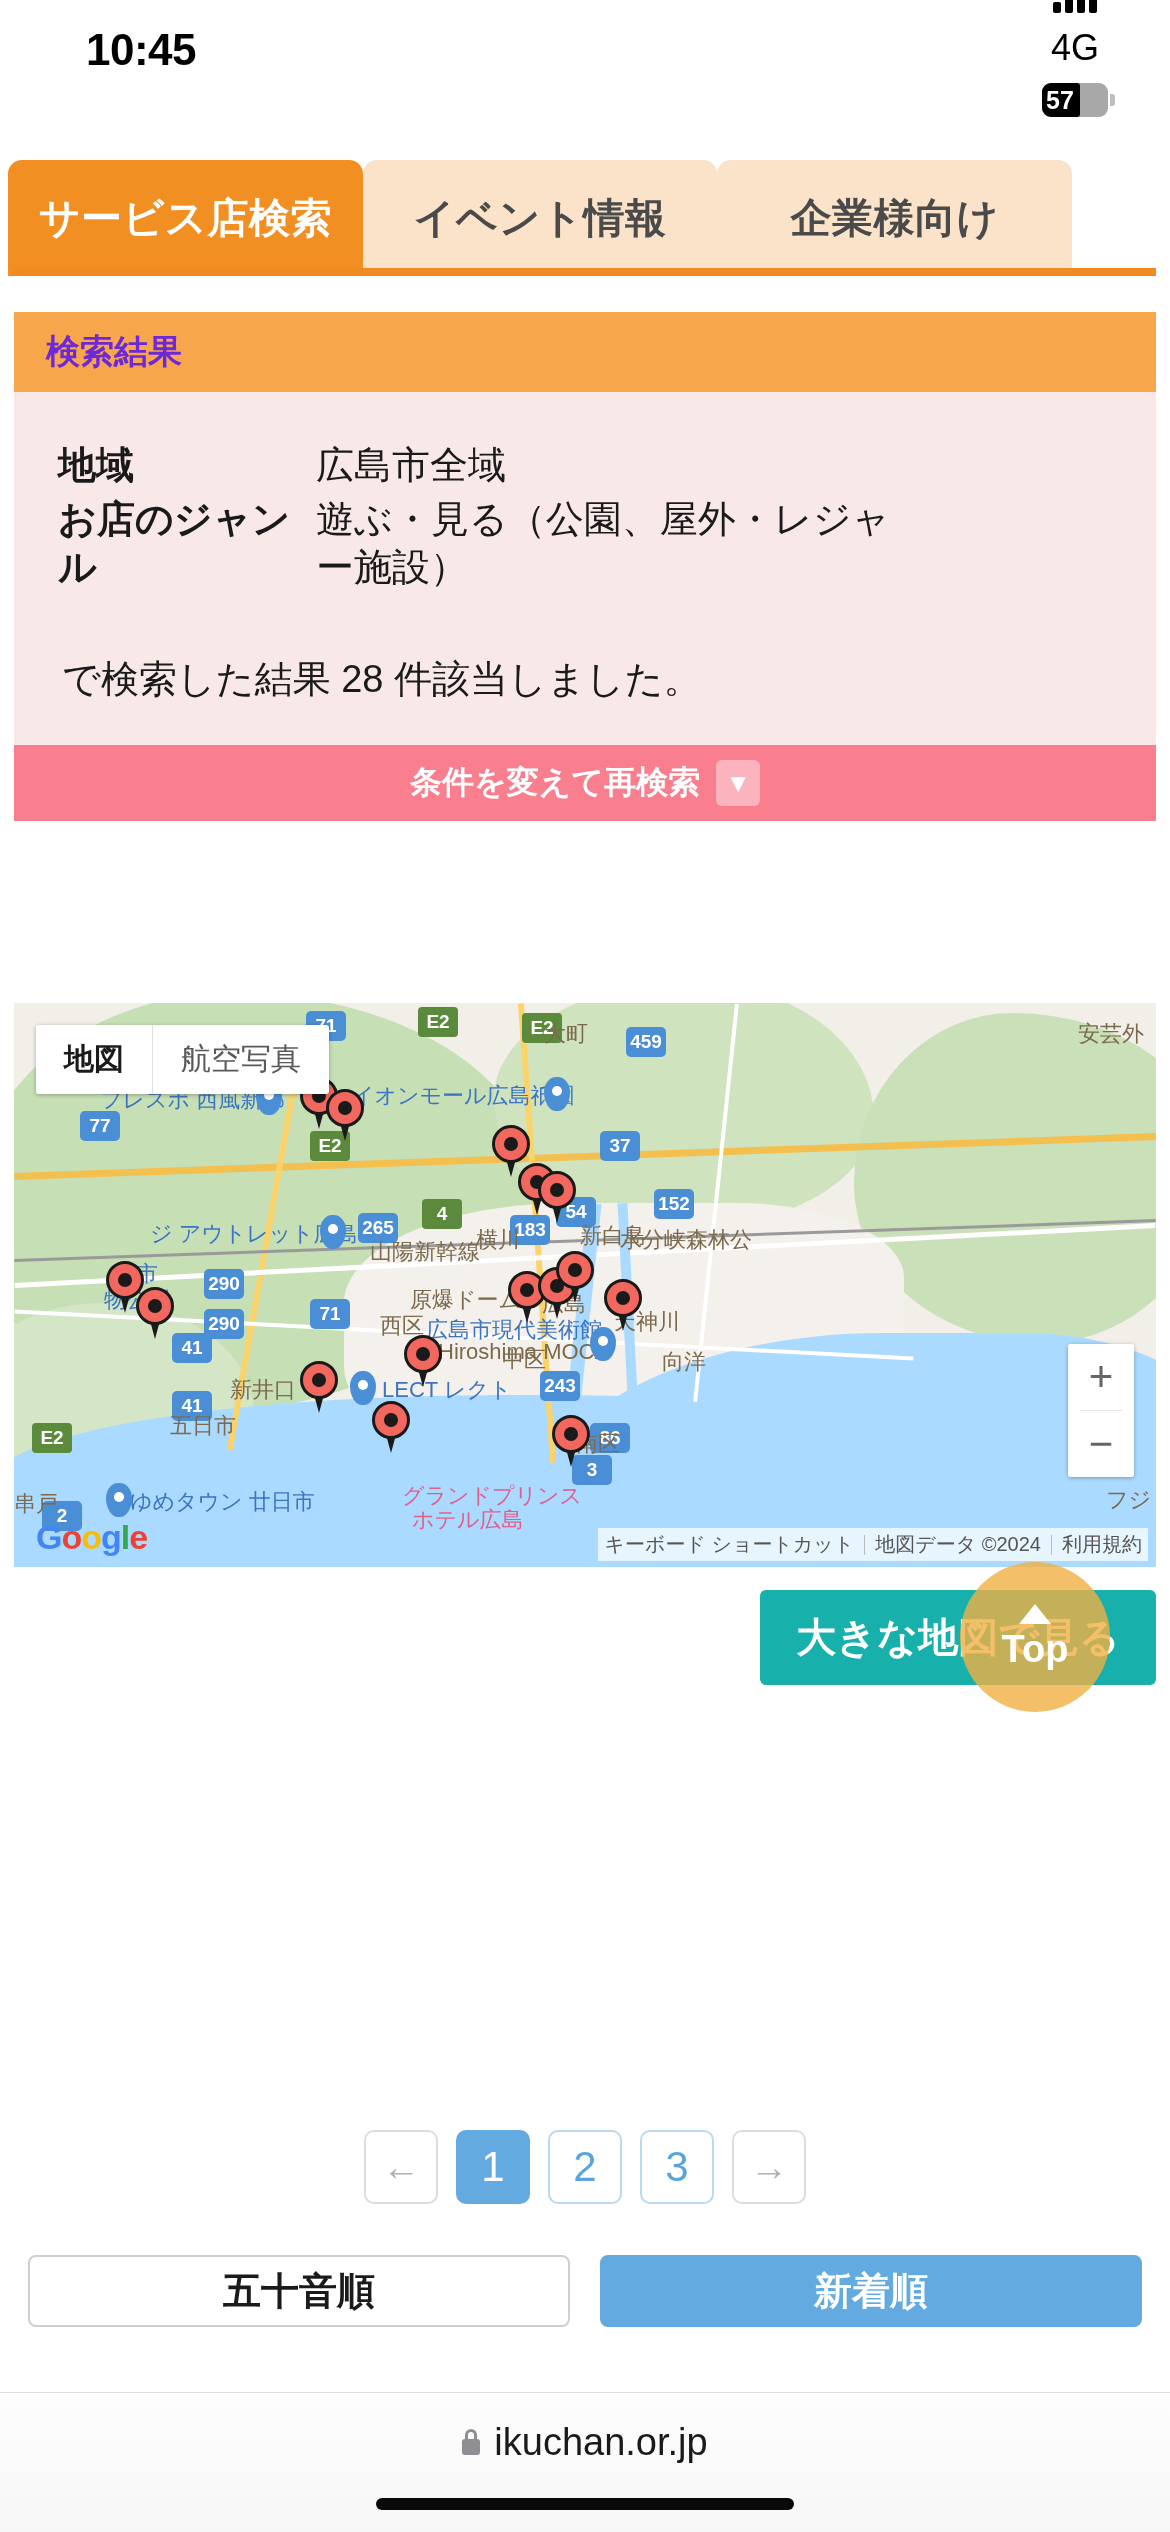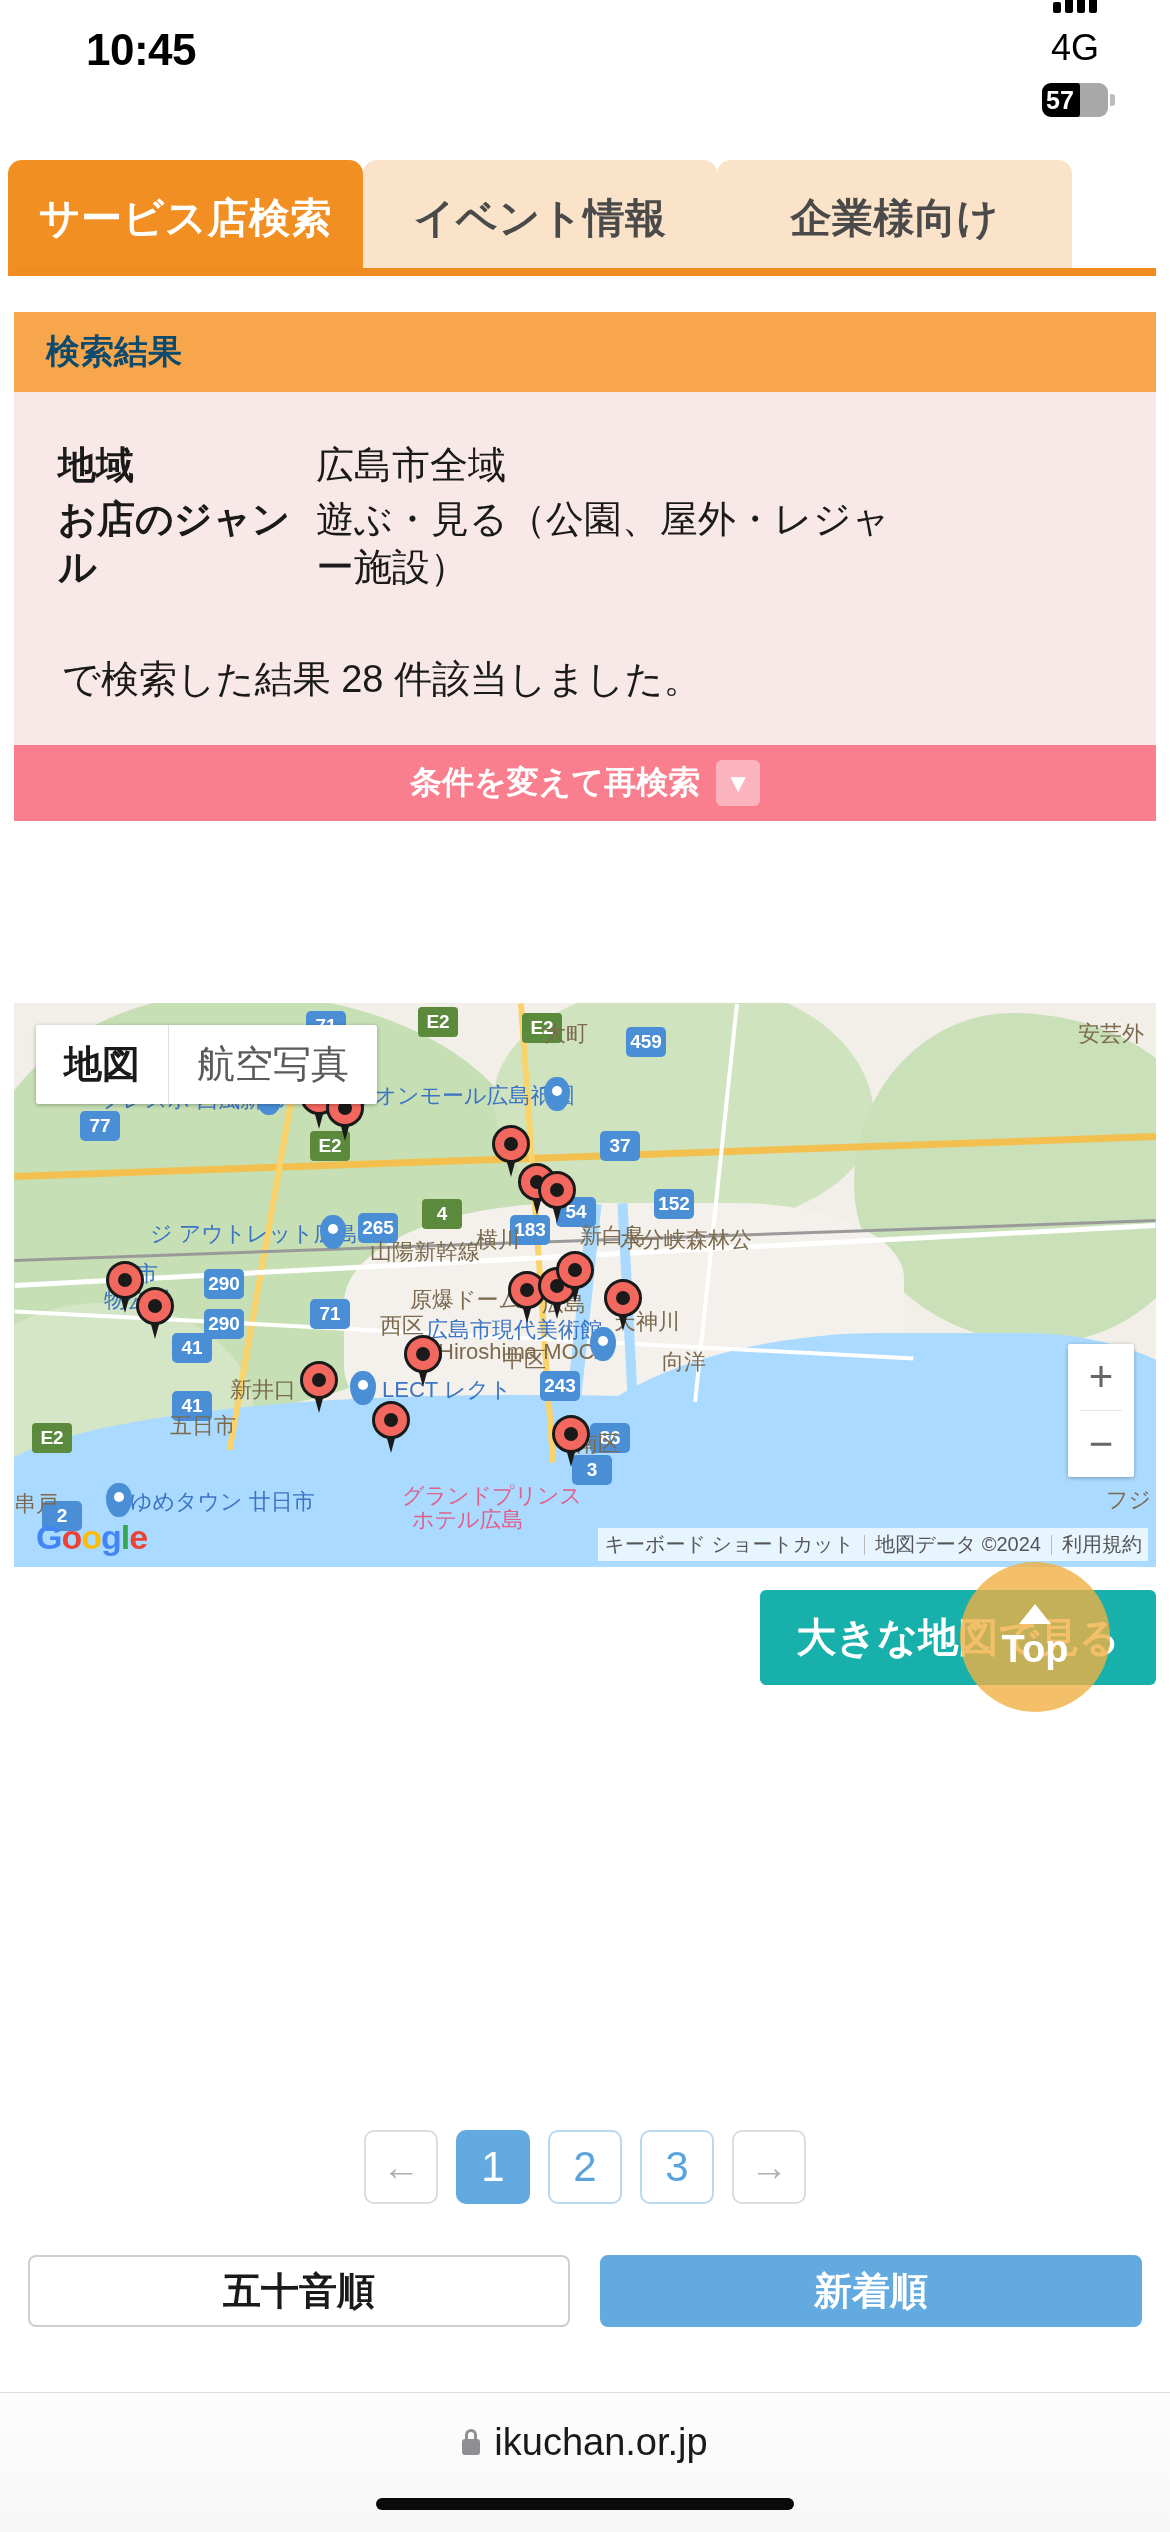--- a/index.html
+++ b/index.html
@@ -58,21 +58,21 @@
   .tabrule {
     position:absolute; top: 268px; left: 14px; width: 1142px; height: 8px;
     background: #ef8b21;
   }
 
   
   .result-panel {
     position: absolute; top: 312px; left: 14px; width: 1142px;
   }
   .result-head {
-    height: 80px; background: #f8a64b; color:#0c4a6e;
+    height: 80px; background: #f8a64b; color:#6d28d9;
     display:flex; align-items:center; padding-left: 32px;
     font-size: 34px; font-weight: 700;
   }
   .result-body {
     background: #f8e9e8; padding: 50px 44px 40px 44px;
   }
   .kv-row { display: flex; margin-bottom: 6px; }
   .kv-key {
     width: 258px; flex: none; font-size: 38px; font-weight: 700; color:#1a1a1a;
     line-height: 1.26;
@@ -173,21 +173,21 @@
     border-left: 6px solid transparent; border-right: 6px solid transparent;
     border-top: 22px solid #1a1a1a;
   }
 
   .map-type {
     position: absolute; top: 22px; left: 22px; display: flex;
     box-shadow: 0 1px 4px rgba(0,0,0,.3); border-radius: 3px; overflow:hidden;
   }
   .map-type button {
     border: none; background:#fff; font-family: Liberation Sans, sans-serif;
-    font-size: 38px; padding: 14px 28px; cursor:pointer; color:#5a5a5a;
+    font-size: 30px; padding: 14px 28px; cursor:pointer; color:#5a5a5a;
   }
   .map-type button.on { color:#1a1a1a; font-weight:700; }
   .map-type .divider { width:1px; background:#e0e0e0; }
 
   .zoomctl {
     position:absolute; right: 22px; bottom: 90px; width: 66px;
     background:#fff; border-radius: 3px; box-shadow: 0 1px 4px rgba(0,0,0,.3);
     overflow:hidden;
   }
   .zoomctl button {

